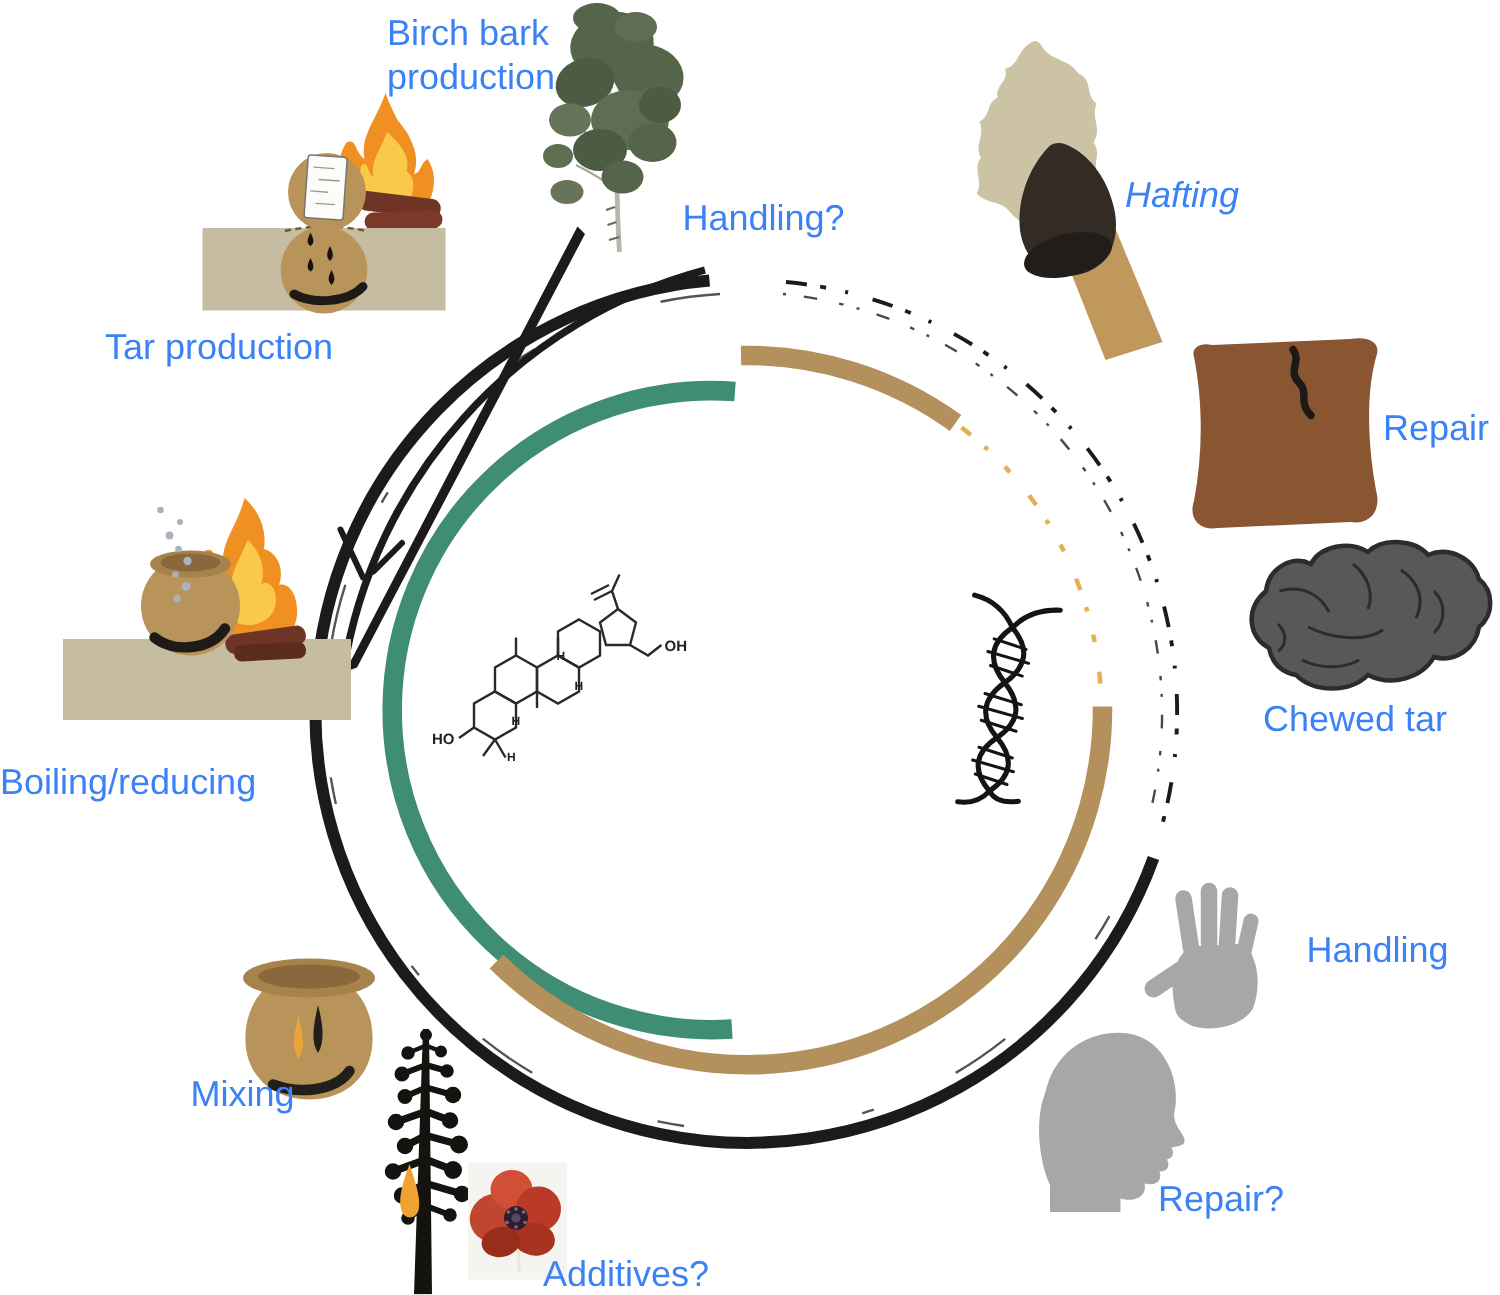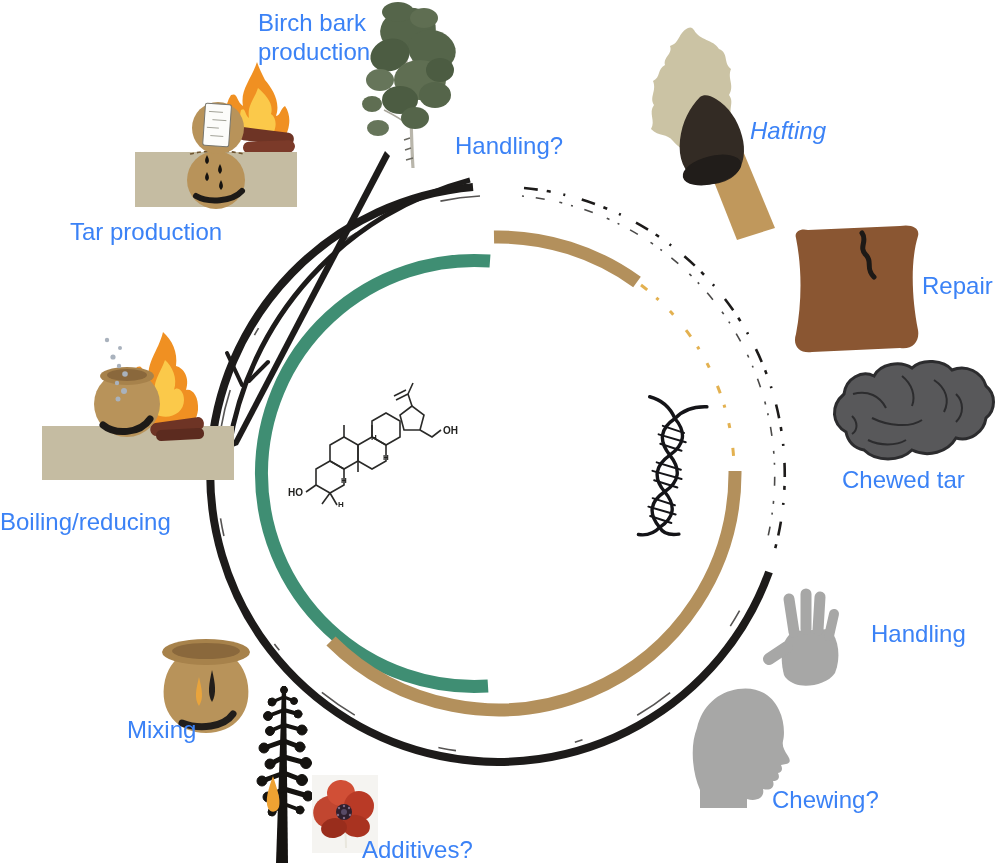--- a/index.html
+++ b/index.html
@@ -268,17 +268,17 @@
   <div class="label" style="left:258px;top:8px;">
     <div class="ln">Birch bark</div>
     <div class="ln">production</div>
   </div>
   <div class="label" style="left:70px;top:218px;">Tar production</div>
   <div class="label" style="left:455px;top:132px;">Handling?</div>
   <div class="label" style="left:750px;top:117px;font-style:italic;">Hafting</div>
   <div class="label" style="left:922px;top:272px;">Repair</div>
   <div class="label" style="left:842px;top:466px;">Chewed tar</div>
   <div class="label" style="left:846px;top:620px;margin-left:25px;">Handling</div>
-  <div class="label" style="left:772px;top:786px;">Chewing?</div>
+  <div class="label" style="left:772px;top:786px;">Repair?</div>
   <div class="label" style="left:362px;top:836px;">Additives?</div>
   <div class="label" style="left:83px;top:716px;margin-left:44px;">Mixing</div>
   <div class="label" style="left:0px;top:508px;">Boiling/reducing</div>
 </div>
 
 </body></html>

